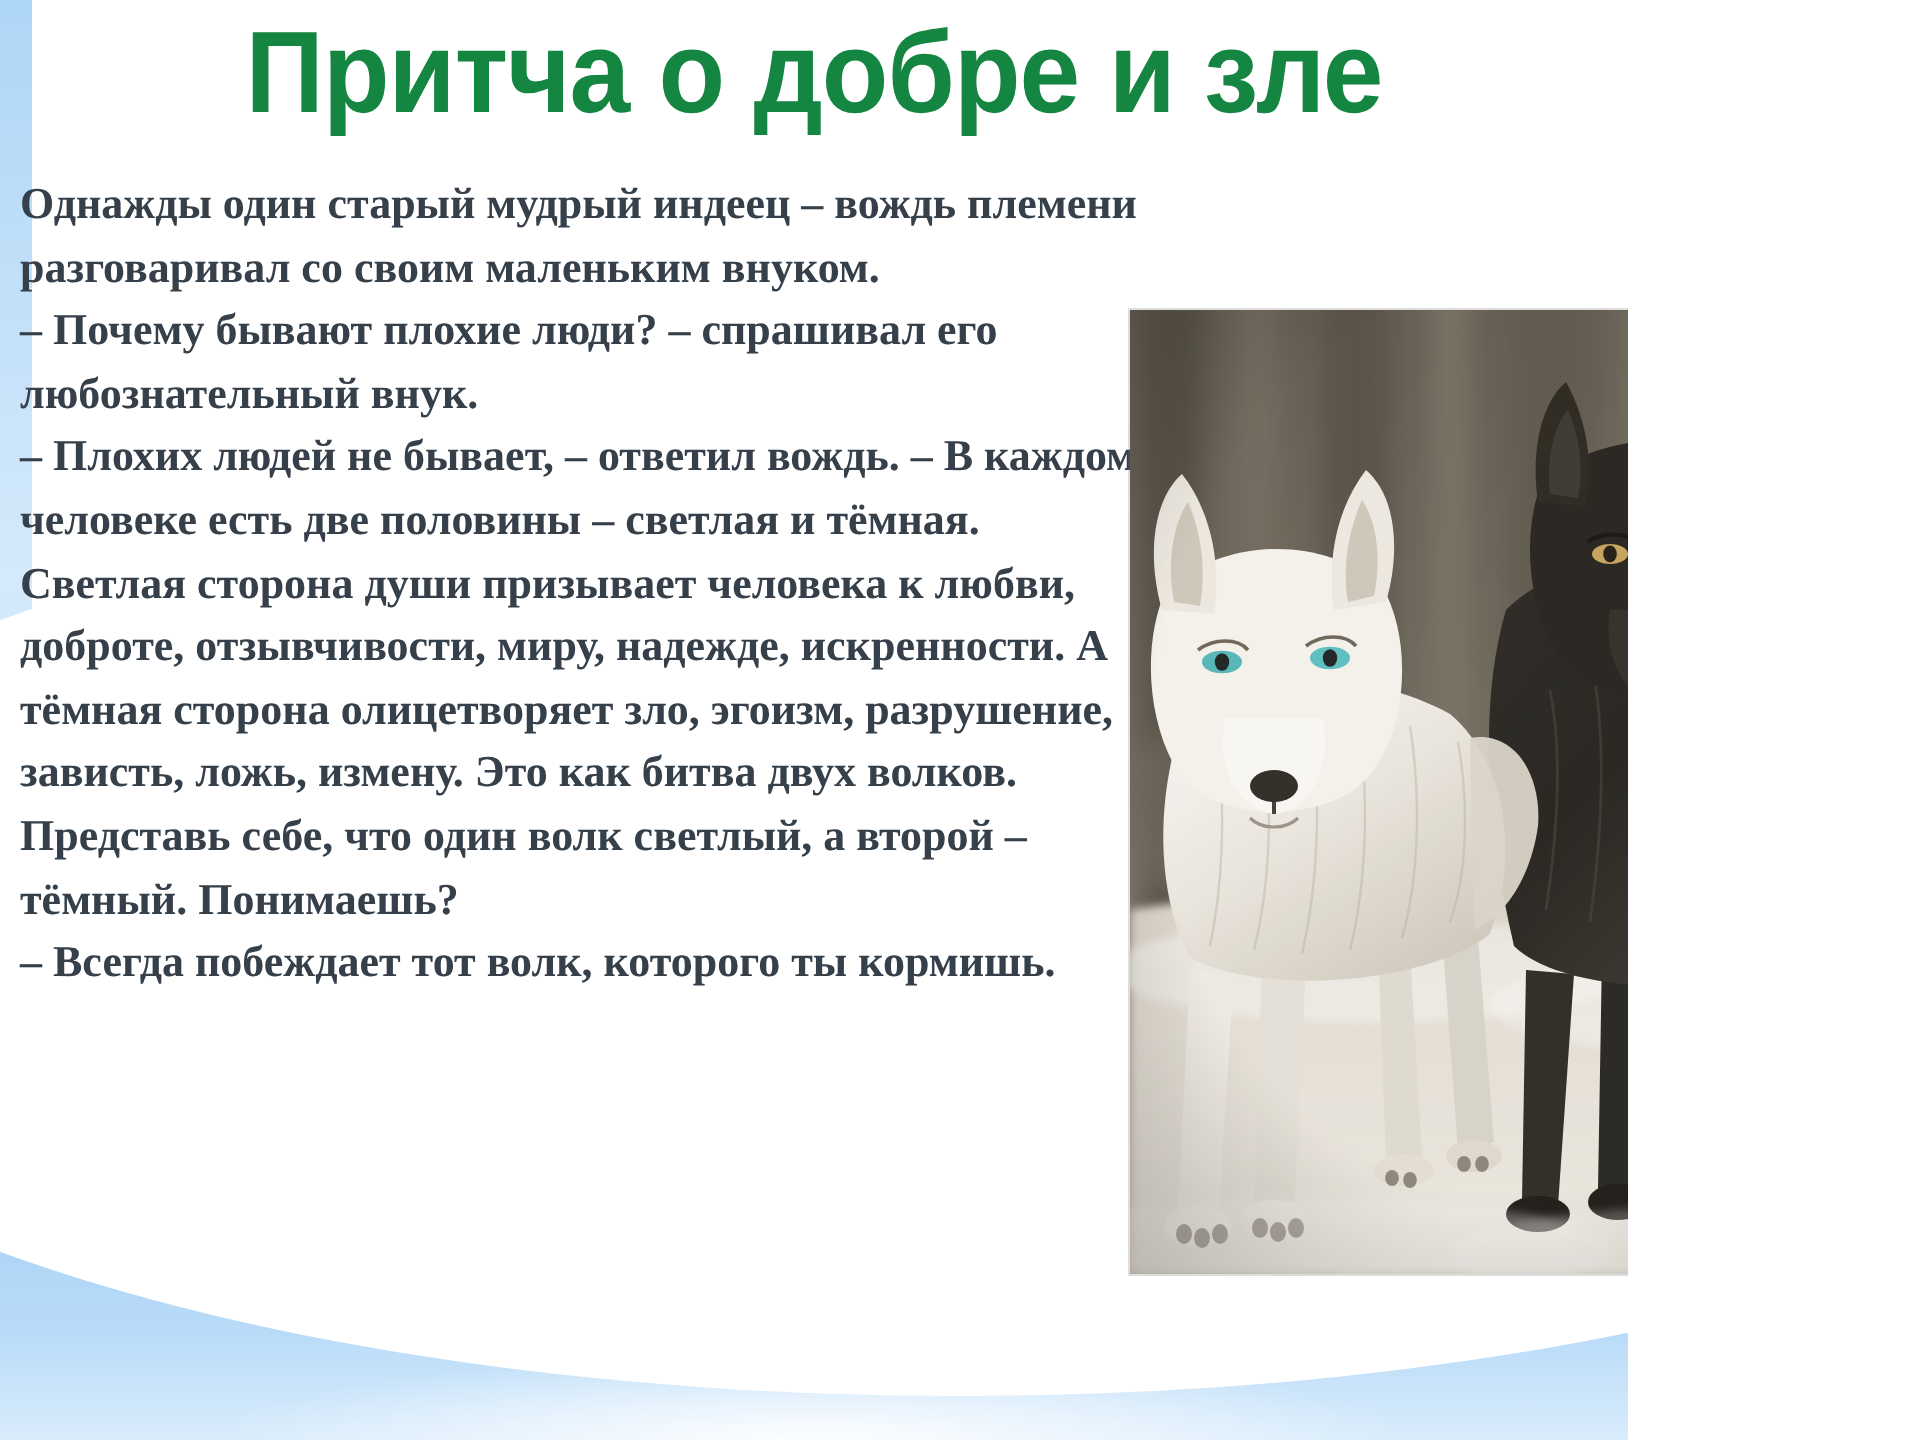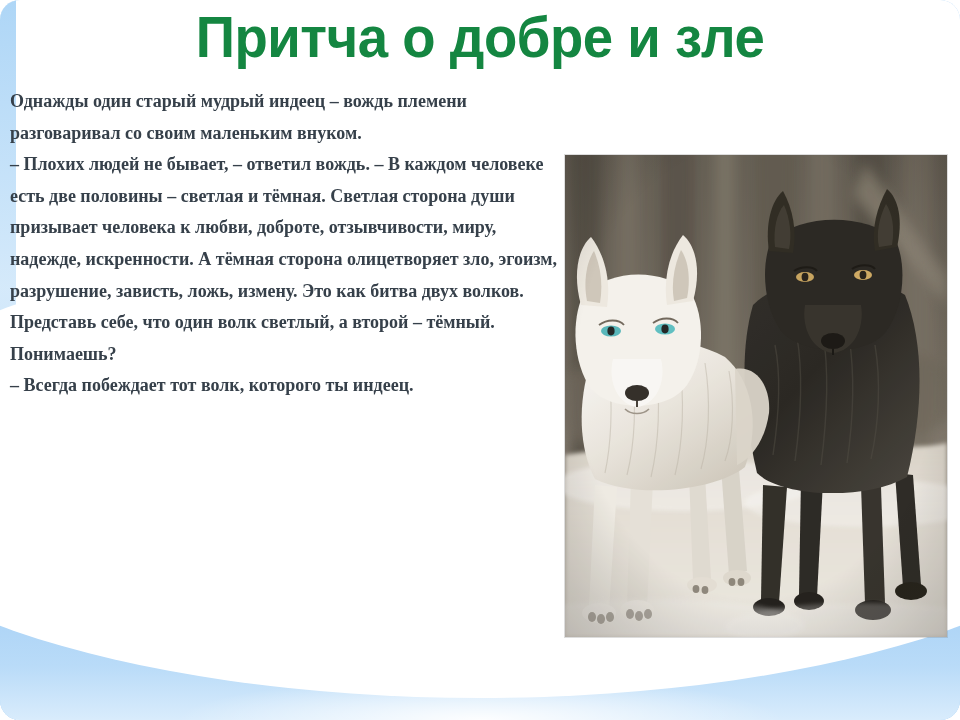--- a/index.html
+++ b/index.html
@@ -2,26 +2,25 @@
 <html><head>
 <meta charset="utf-8">
 <style>
   html, body {
     margin: 0;
     padding: 0;
     background: #ffffff;
   }
   #slide {
     position: relative;
-    width: 960px;
+    width: 814px;
     height: 720px;
     overflow: hidden;
     font-family: "Liberation Serif", "DejaVu Serif", serif;
     background: #b5d8f7;
-    border-radius: 20px;
   }
 
   
   .bg-base {
     position: absolute;
     inset: 0;
     background:
       radial-gradient(ellipse 620px 260px at 50% 2%,
         rgba(255,255,255,0.96) 0%,
         rgba(255,255,255,0.72) 28%,
@@ -102,21 +101,21 @@
     transform-origin: 50% 50%;
     white-space: nowrap;
   }
 
   
   .body-text {
     position: absolute;
     left: 10px;
     top: 86px;
     width: 560px;
-    font-size: 18px;
+    font-size: 22px;
     line-height: 31.6px;
     font-weight: bold;
     color: #36404a;
   }
   .body-text p {
     margin: 0;
   }
 
   
   .photo {
@@ -142,22 +141,23 @@
   <div class="left-stripe"></div>
   <div class="bottom-band">
     <div class="bottom-curve"></div>
     <div class="bottom-glow"></div>
   </div>
 
   <div class="title">Притча о добре и зле</div>
 
   <div class="body-text">
     <p>Однажды один старый мудрый индеец – вождь племени разговаривал со своим маленьким внуком.</p>
+    <p>– Почему бывают плохие люди? – спрашивал его любознательный внук.</p>
     <p>– Плохих людей не бывает, – ответил вождь. – В каждом человеке есть две половины – светлая и тёмная. Светлая сторона души призывает человека к любви, доброте, отзывчивости, миру, надежде, искренности. А тёмная сторона олицетворяет зло, эгоизм, разрушение, зависть, ложь, измену. Это как битва двух волков. Представь себе, что один волк светлый, а второй – тёмный. Понимаешь?</p>
-    <p>– Всегда побеждает тот волк, которого ты индеец.</p>
+    <p>– Всегда побеждает тот волк, которого ты кормишь.</p>
   </div>
 
   <div class="photo">
     <svg width="382" height="482" viewBox="0 0 382 482" xmlns="http://www.w3.org/2000/svg" aria-hidden="true">
       <defs>
         <linearGradient id="forestG" x1="0" y1="0" x2="0" y2="1">
           <stop offset="0%" stop-color="#5d584f"></stop>
           <stop offset="45%" stop-color="#6b655b"></stop>
           <stop offset="70%" stop-color="#8a8379"></stop>
           <stop offset="100%" stop-color="#cfc9c0"></stop>

